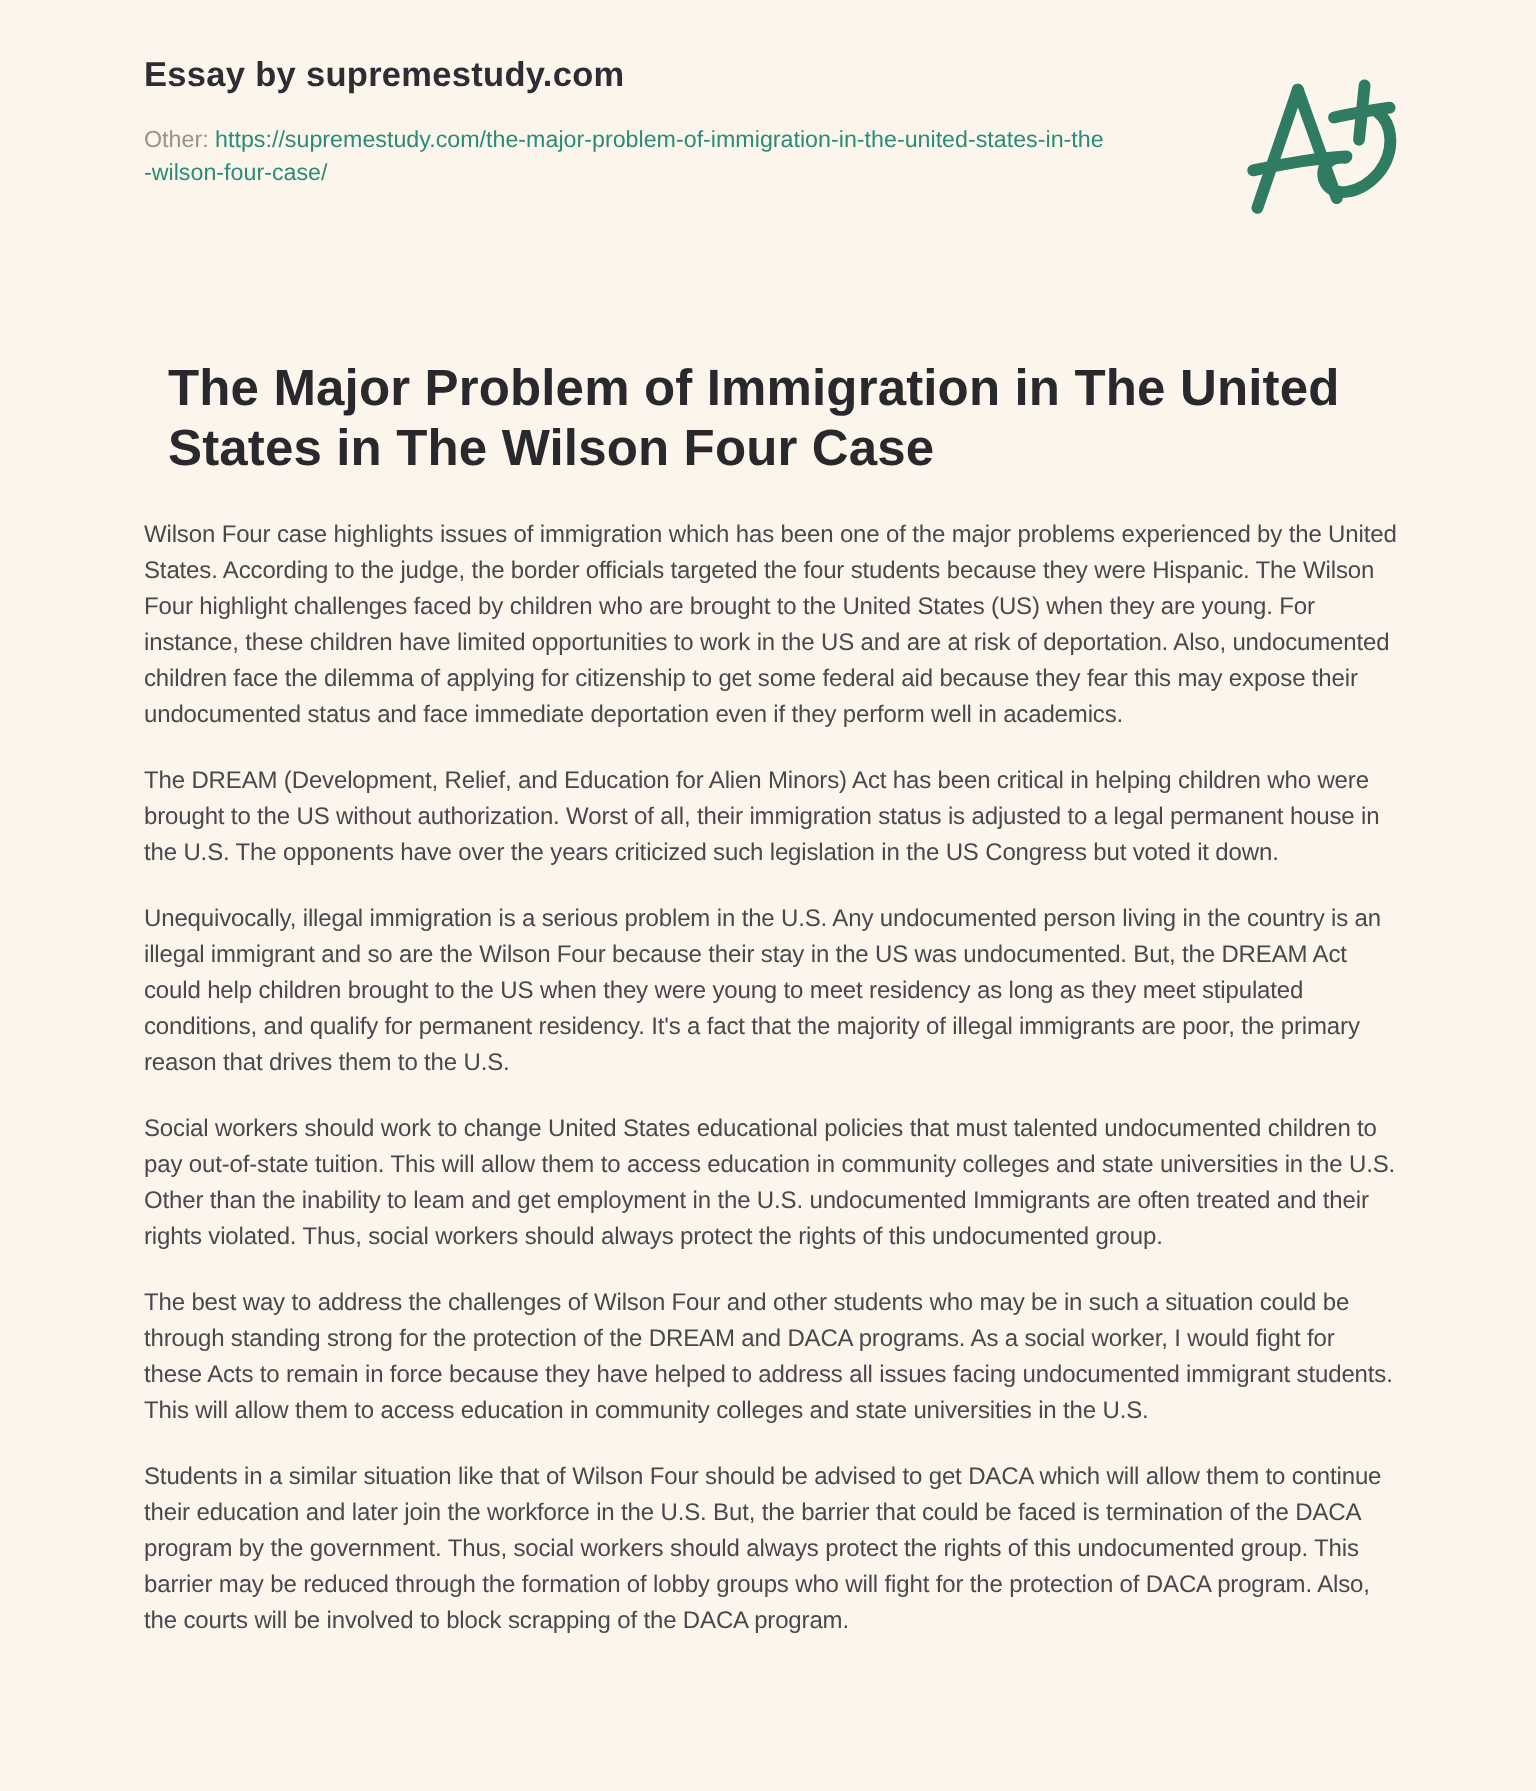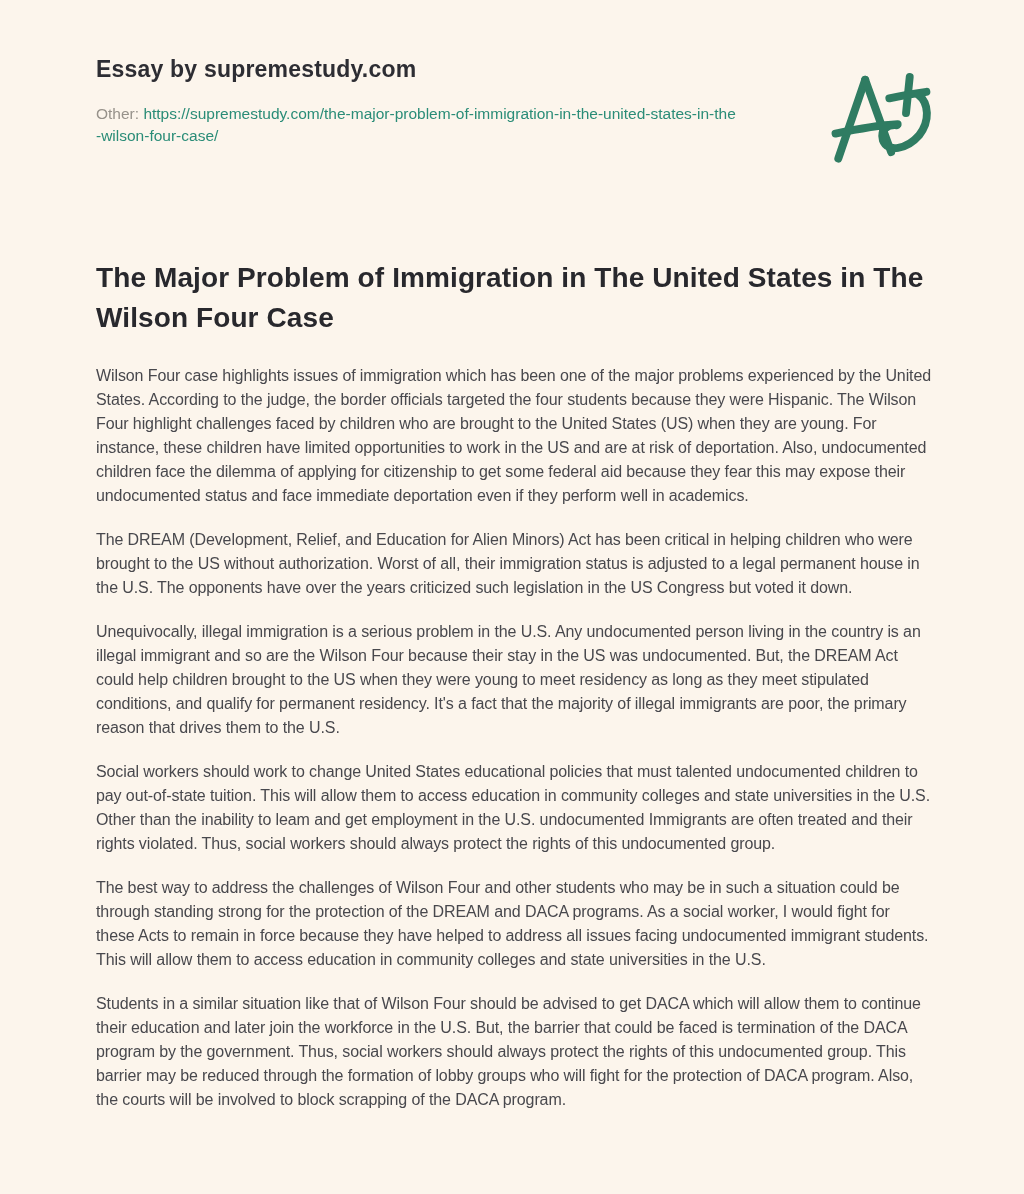--- a/index.html
+++ b/index.html
@@ -10,21 +10,21 @@
     width: 1024px;
     height: 1194px;
     background: #fcf5ec;
     font-family: "Liberation Sans", "DejaVu Sans", sans-serif;
     overflow: hidden;
   }
   .page {
     box-sizing: border-box;
     width: 1024px;
     height: 966px;
-    padding: 56px 92px 0 96px;
+    padding: 36px 92px 0 96px;
   }
   .page-header {
     display: flex;
     justify-content: space-between;
     align-items: flex-start;
   }
   .byline {
     margin: 0;
     font-size: 23px;
     font-weight: bold;
@@ -43,22 +43,22 @@
     text-decoration: none;
     cursor: pointer;
     word-break: break-all;
   }
   .logo-wrap {
     margin-top: 8px;
     margin-right: 0;
     flex: 0 0 auto;
   }
   .essay-title {
-    margin: 88px 0 0 0;
-    font-size: 28px;
+    margin: 88px 0 0 16px;
+    font-size: 34px;
     line-height: 40px;
     font-weight: bold;
     color: #28282d;
     letter-spacing: 0.1px;
     max-width: 850px;
   }
   .essay-body {
     margin-top: 26px;
   }
   .essay-body p {

